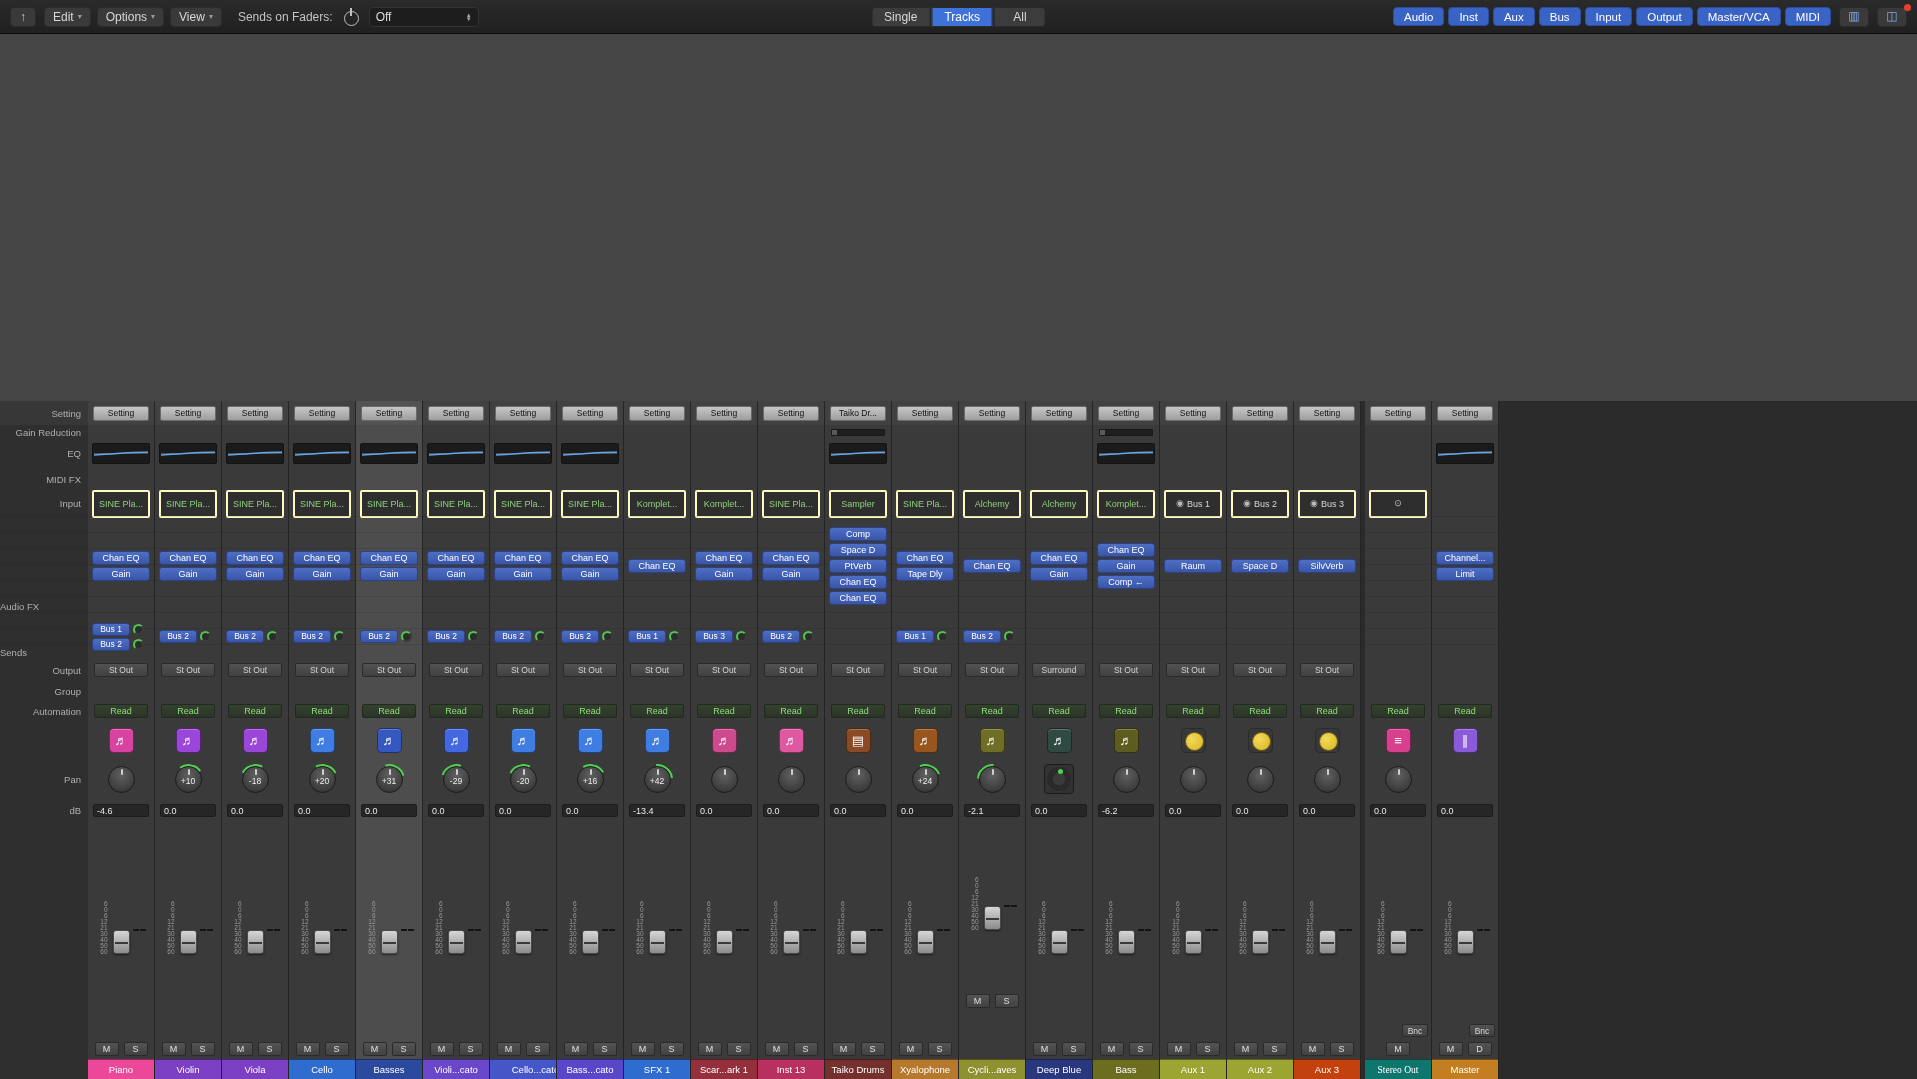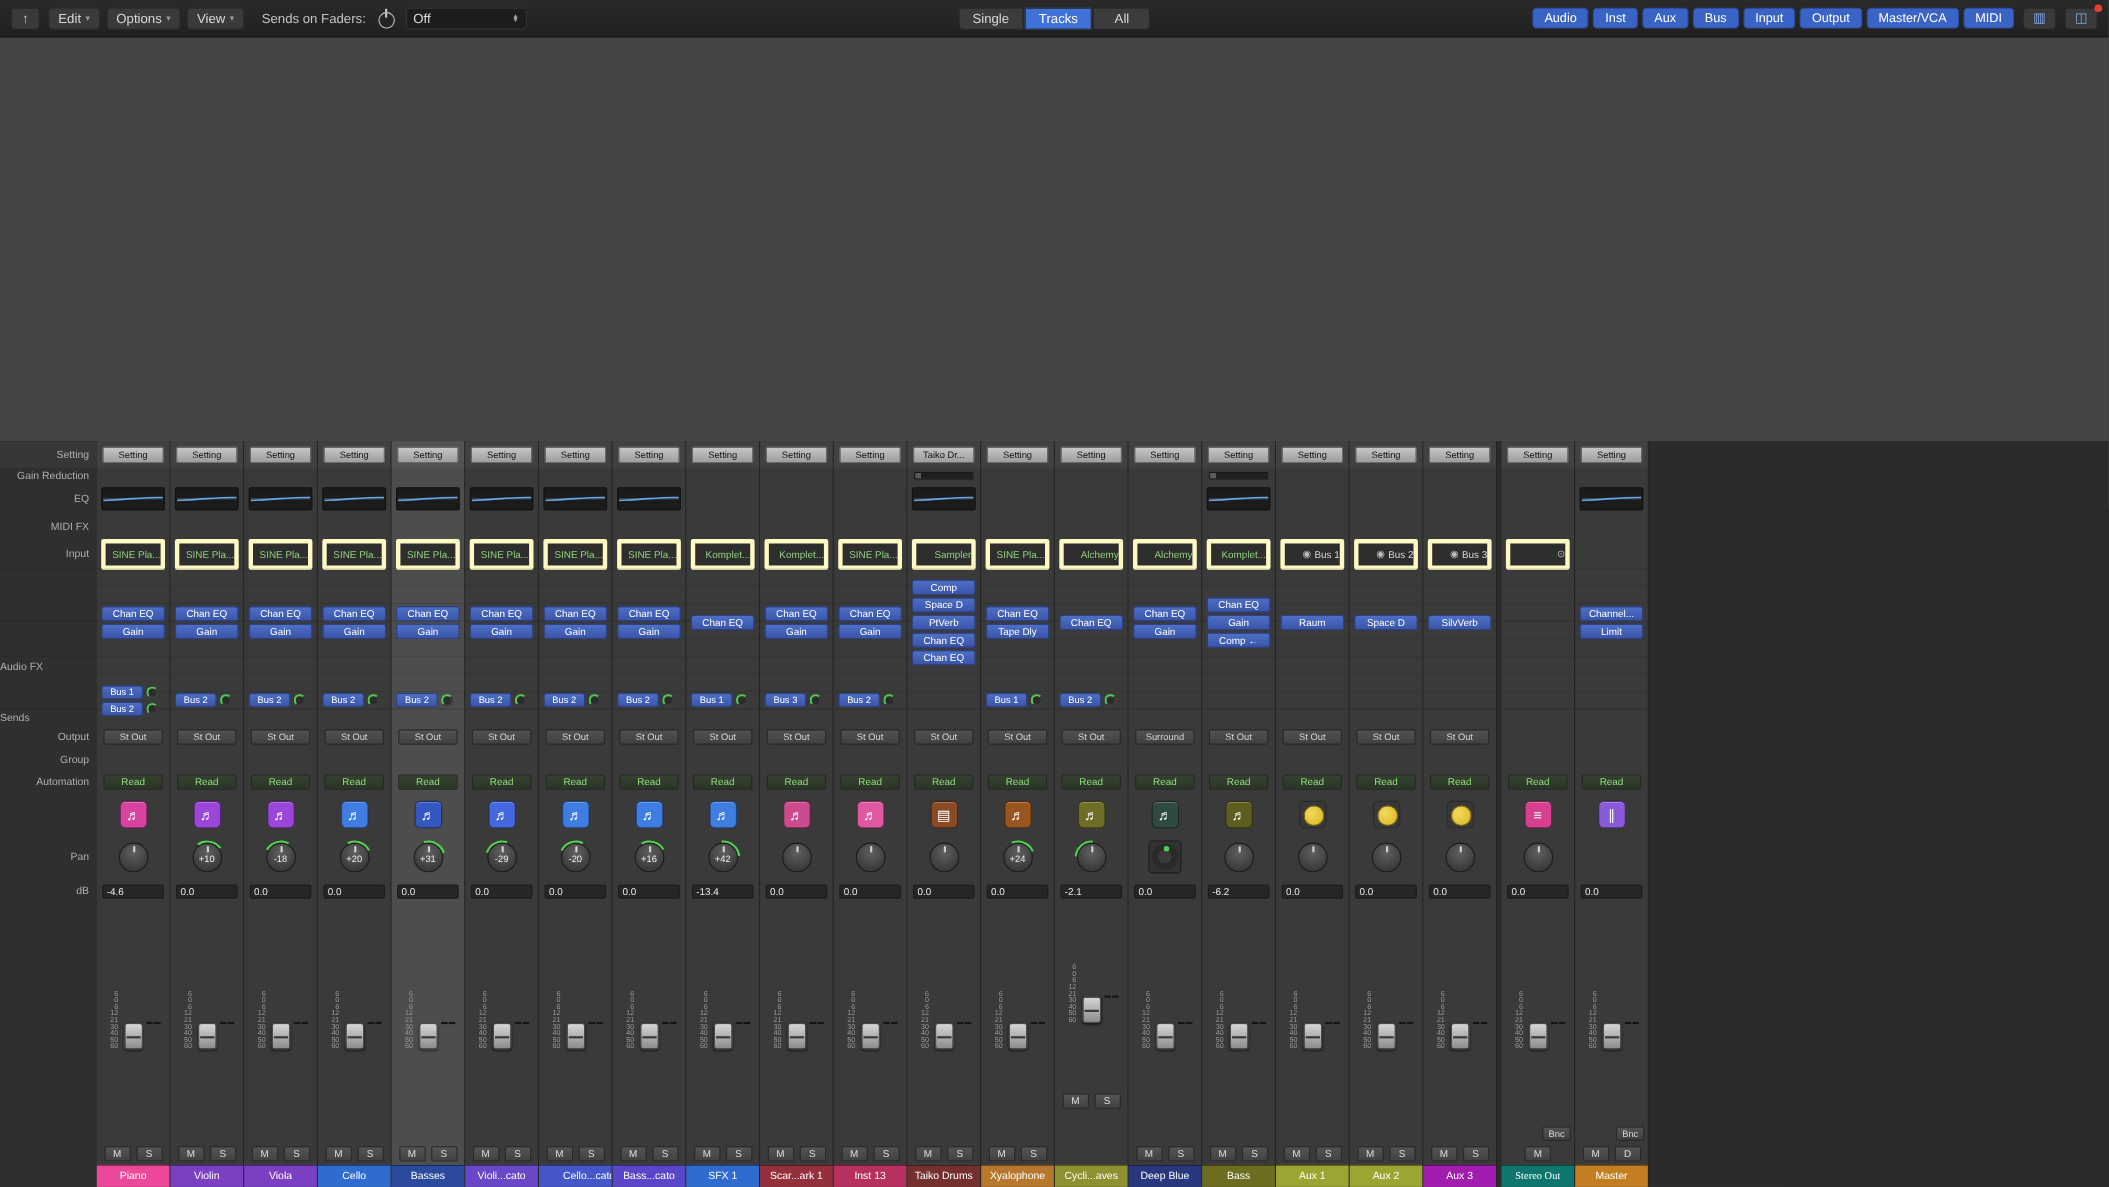--- a/index.html
+++ b/index.html
@@ -59,22 +59,22 @@
   .strip.gap-before { margin-left:4px; }
   .strip .row { display:flex; align-items:center; justify-content:center; }
 
   .r-setting { background:rgba(255,255,255,0.04); }
   .setting-btn { width:56px; height:15px; background:linear-gradient(#c6c6c6,#9e9e9e); border:1px solid #6a6a6a;
                  border-radius:2px; font-size:8.5px; color:#111; overflow:hidden; white-space:nowrap; text-overflow:ellipsis; }
   .gr-meter { width:54px; height:7px; background:linear-gradient(to right,#5a5a5a 0 5px,#1f1f1f 5px);
               border:1px solid #181818; border-radius:1px; }
   .eq-thumb { width:58px; height:21px; background:#1b1b1b; border:1px solid #121212; border-radius:2px;
               display:flex; align-items:center; justify-content:center; }
-  .input-slot { width:58px; height:28px; background:#2e2e2e; border:4px solid #fef9c3; border-radius:2px;
-                display:flex; align-items:center; justify-content:flex-end; gap:3px; overflow:hidden; }
+  .input-slot { width:58px; height:28px; background:#2e2e2e; border:2px solid #fef9c3; border-radius:2px;
+                display:flex; align-items:center; justify-content:center; gap:3px; overflow:hidden; }
   .input-slot .txt { font-size:9px; color:#8fd07c; white-space:nowrap; }
   .input-slot .txt.bus { color:#d6d6d6; }
   .input-slot .bus-ic { color:#bdbdbd; font-size:9px; line-height:9px; }
 
   .r-fx, .r-sends { flex-direction:column; justify-content:flex-start; padding-top:1px;
       background-image:repeating-linear-gradient(to bottom, rgba(0,0,0,0.10) 0 1px, transparent 1px 16px); }
   .fx-slot { width:58px; height:14px; margin-top:2px; background:linear-gradient(#4d6fc6,#3a55a8);
              border:1px solid #2c4186; border-radius:3px; color:#fff; font-size:9px; line-height:12px;
              overflow:hidden; white-space:nowrap; }
   .send-row { display:flex; align-items:center; gap:3px; margin-top:2px; width:58px; justify-content:flex-start; }
@@ -1727,21 +1727,21 @@
       <div class="meter">
         <div class="mbar"></div>
         <div class="mbar"></div>
       </div>
 
     </div>
     <div class="row r-ms">
           <button class="ms-btn">M</button>
           <button class="ms-btn">S</button>
         </div>
-    <div class="name" style="background: #a21caf;">Aux 3</div>
+    <div class="name" style="background: #c2410c;">Aux 3</div>
   </div>
       <div class="strip gap-before">
     <div class="row r-setting">
           <button class="setting-btn">Setting</button>
         </div>
     <div class="row r-gr">
           <div class="gr-meter" style="visibility: hidden;"></div>
         </div>
     <div class="row r-eq">
       <div class="eq-thumb" style="visibility: hidden;">

